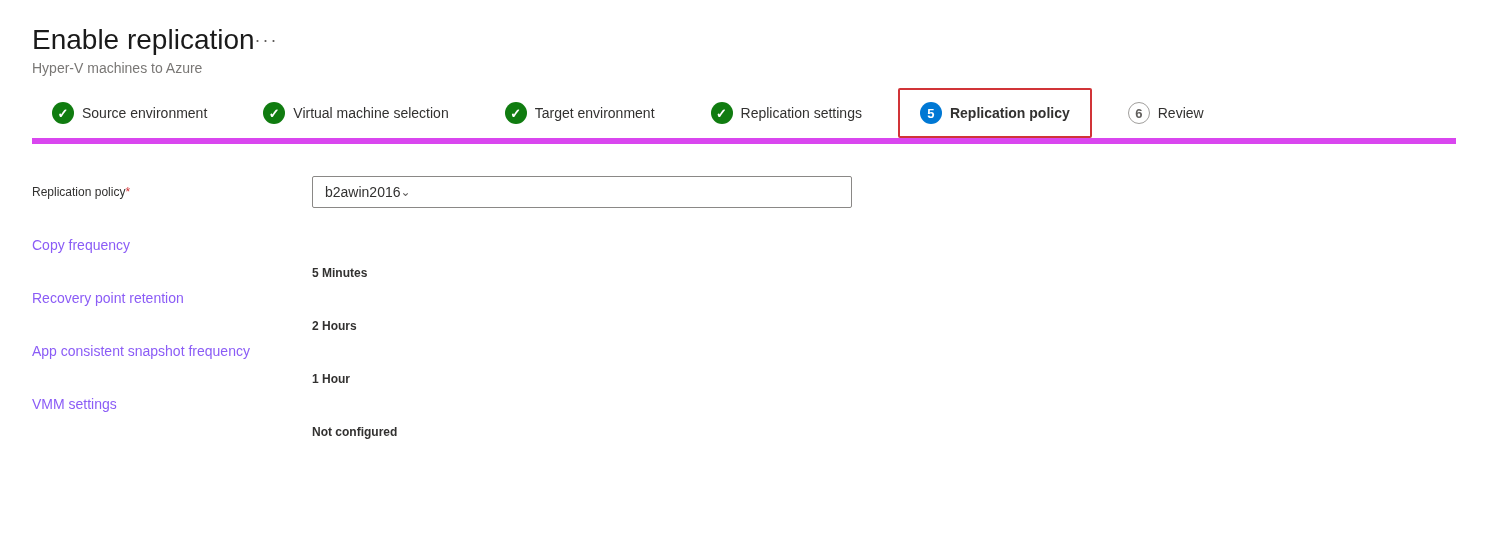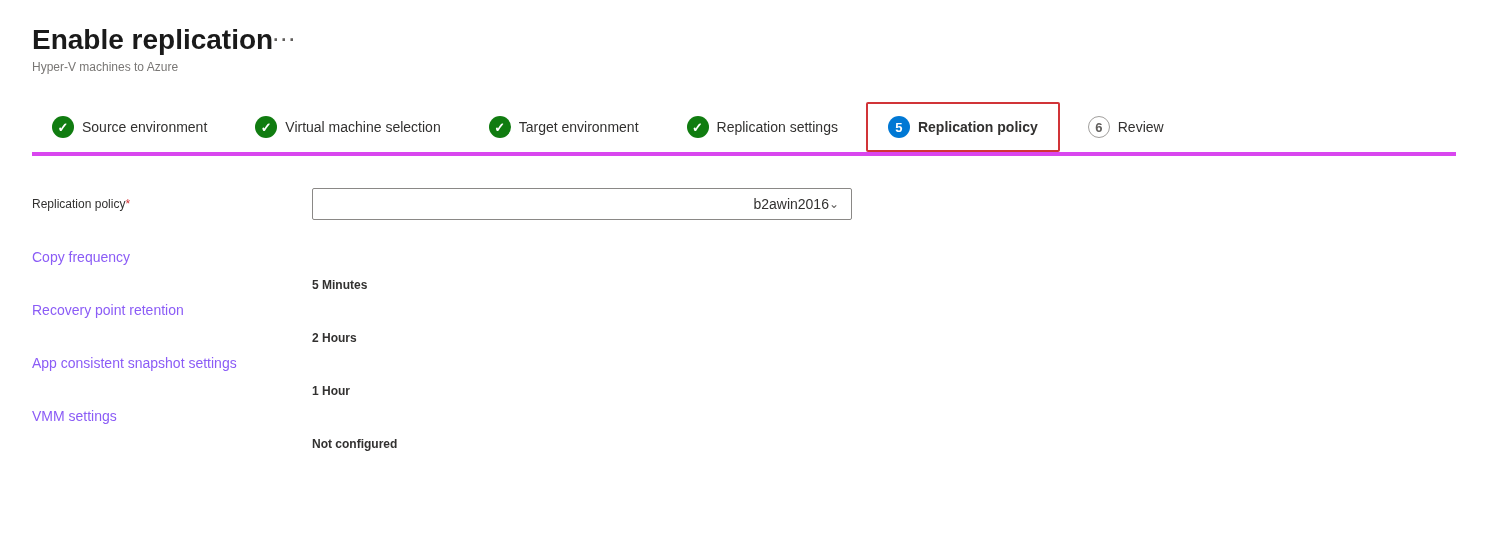--- a/index.html
+++ b/index.html
@@ -7,47 +7,47 @@
       font-family: 'Segoe UI', Arial, sans-serif;
       background: #fff;
       color: #323130;
       font-size: 14px;
       padding: 24px 32px;
       min-width: 1488px;
     }
 
     .page-title {
       font-size: 28px;
-      font-weight: 700;
+      font-weight: 400;
       color: #1a1a1a;
       display: flex;
       align-items: center;
     }
 
     .page-subtitle {
-      font-size: 12px;
+      font-size: 14px;
       color: #797775;
       margin-top: 4px;
-      margin-bottom: 28px;
+      margin-bottom: 12px;
     }
 
     .ellipsis {
       font-size: 18px;
       color: #605e5c;
       letter-spacing: 2px;
       cursor: pointer;
     }
 
     
     .steps-nav {
       display: flex;
       align-items: center;
-      gap: 8px;
+      gap: 16px;
       margin-bottom: 32px;
-      border-bottom: 4px solid #d946ef;
+      border-bottom: 6px solid #d946ef;
       padding-bottom: 0;
       flex-wrap: nowrap;
     }
 
     .step-item {
       display: flex;
       align-items: center;
       gap: 8px;
       padding: 12px 20px;
       cursor: pointer;
@@ -123,21 +123,21 @@
       color: #323130;
     }
 
     .required-star {
       color: #d13438;
     }
 
     .form-dropdown {
       display: flex;
       align-items: center;
-      justify-content: flex-end;
+      justify-content: flex-start;
       width: 540px;
       border: 1px solid #8a8886;
       border-radius: 2px;
       padding: 7px 12px;
       cursor: pointer;
       background: #fff;
       font-size: 14px;
       color: #323130;
     }
 
@@ -225,20 +225,20 @@
 <div class="details-table">
 <div class="detail-row">
       <div class="detail-label">Copy frequency</div>
       <div class="detail-value">5 Minutes</div>
     </div>
     <div class="detail-row">
       <div class="detail-label">Recovery point retention</div>
       <div class="detail-value">2 Hours</div>
     </div>
     <div class="detail-row">
-      <div class="detail-label">App consistent snapshot settings</div>
+      <div class="detail-label">App consistent snapshot frequency</div>
       <div class="detail-value">1 Hour</div>
     </div>
     <div class="detail-row">
       <div class="detail-label">VMM settings</div>
       <div class="detail-value">Not configured</div>
     </div>
   </div>
 
 </body></html>

